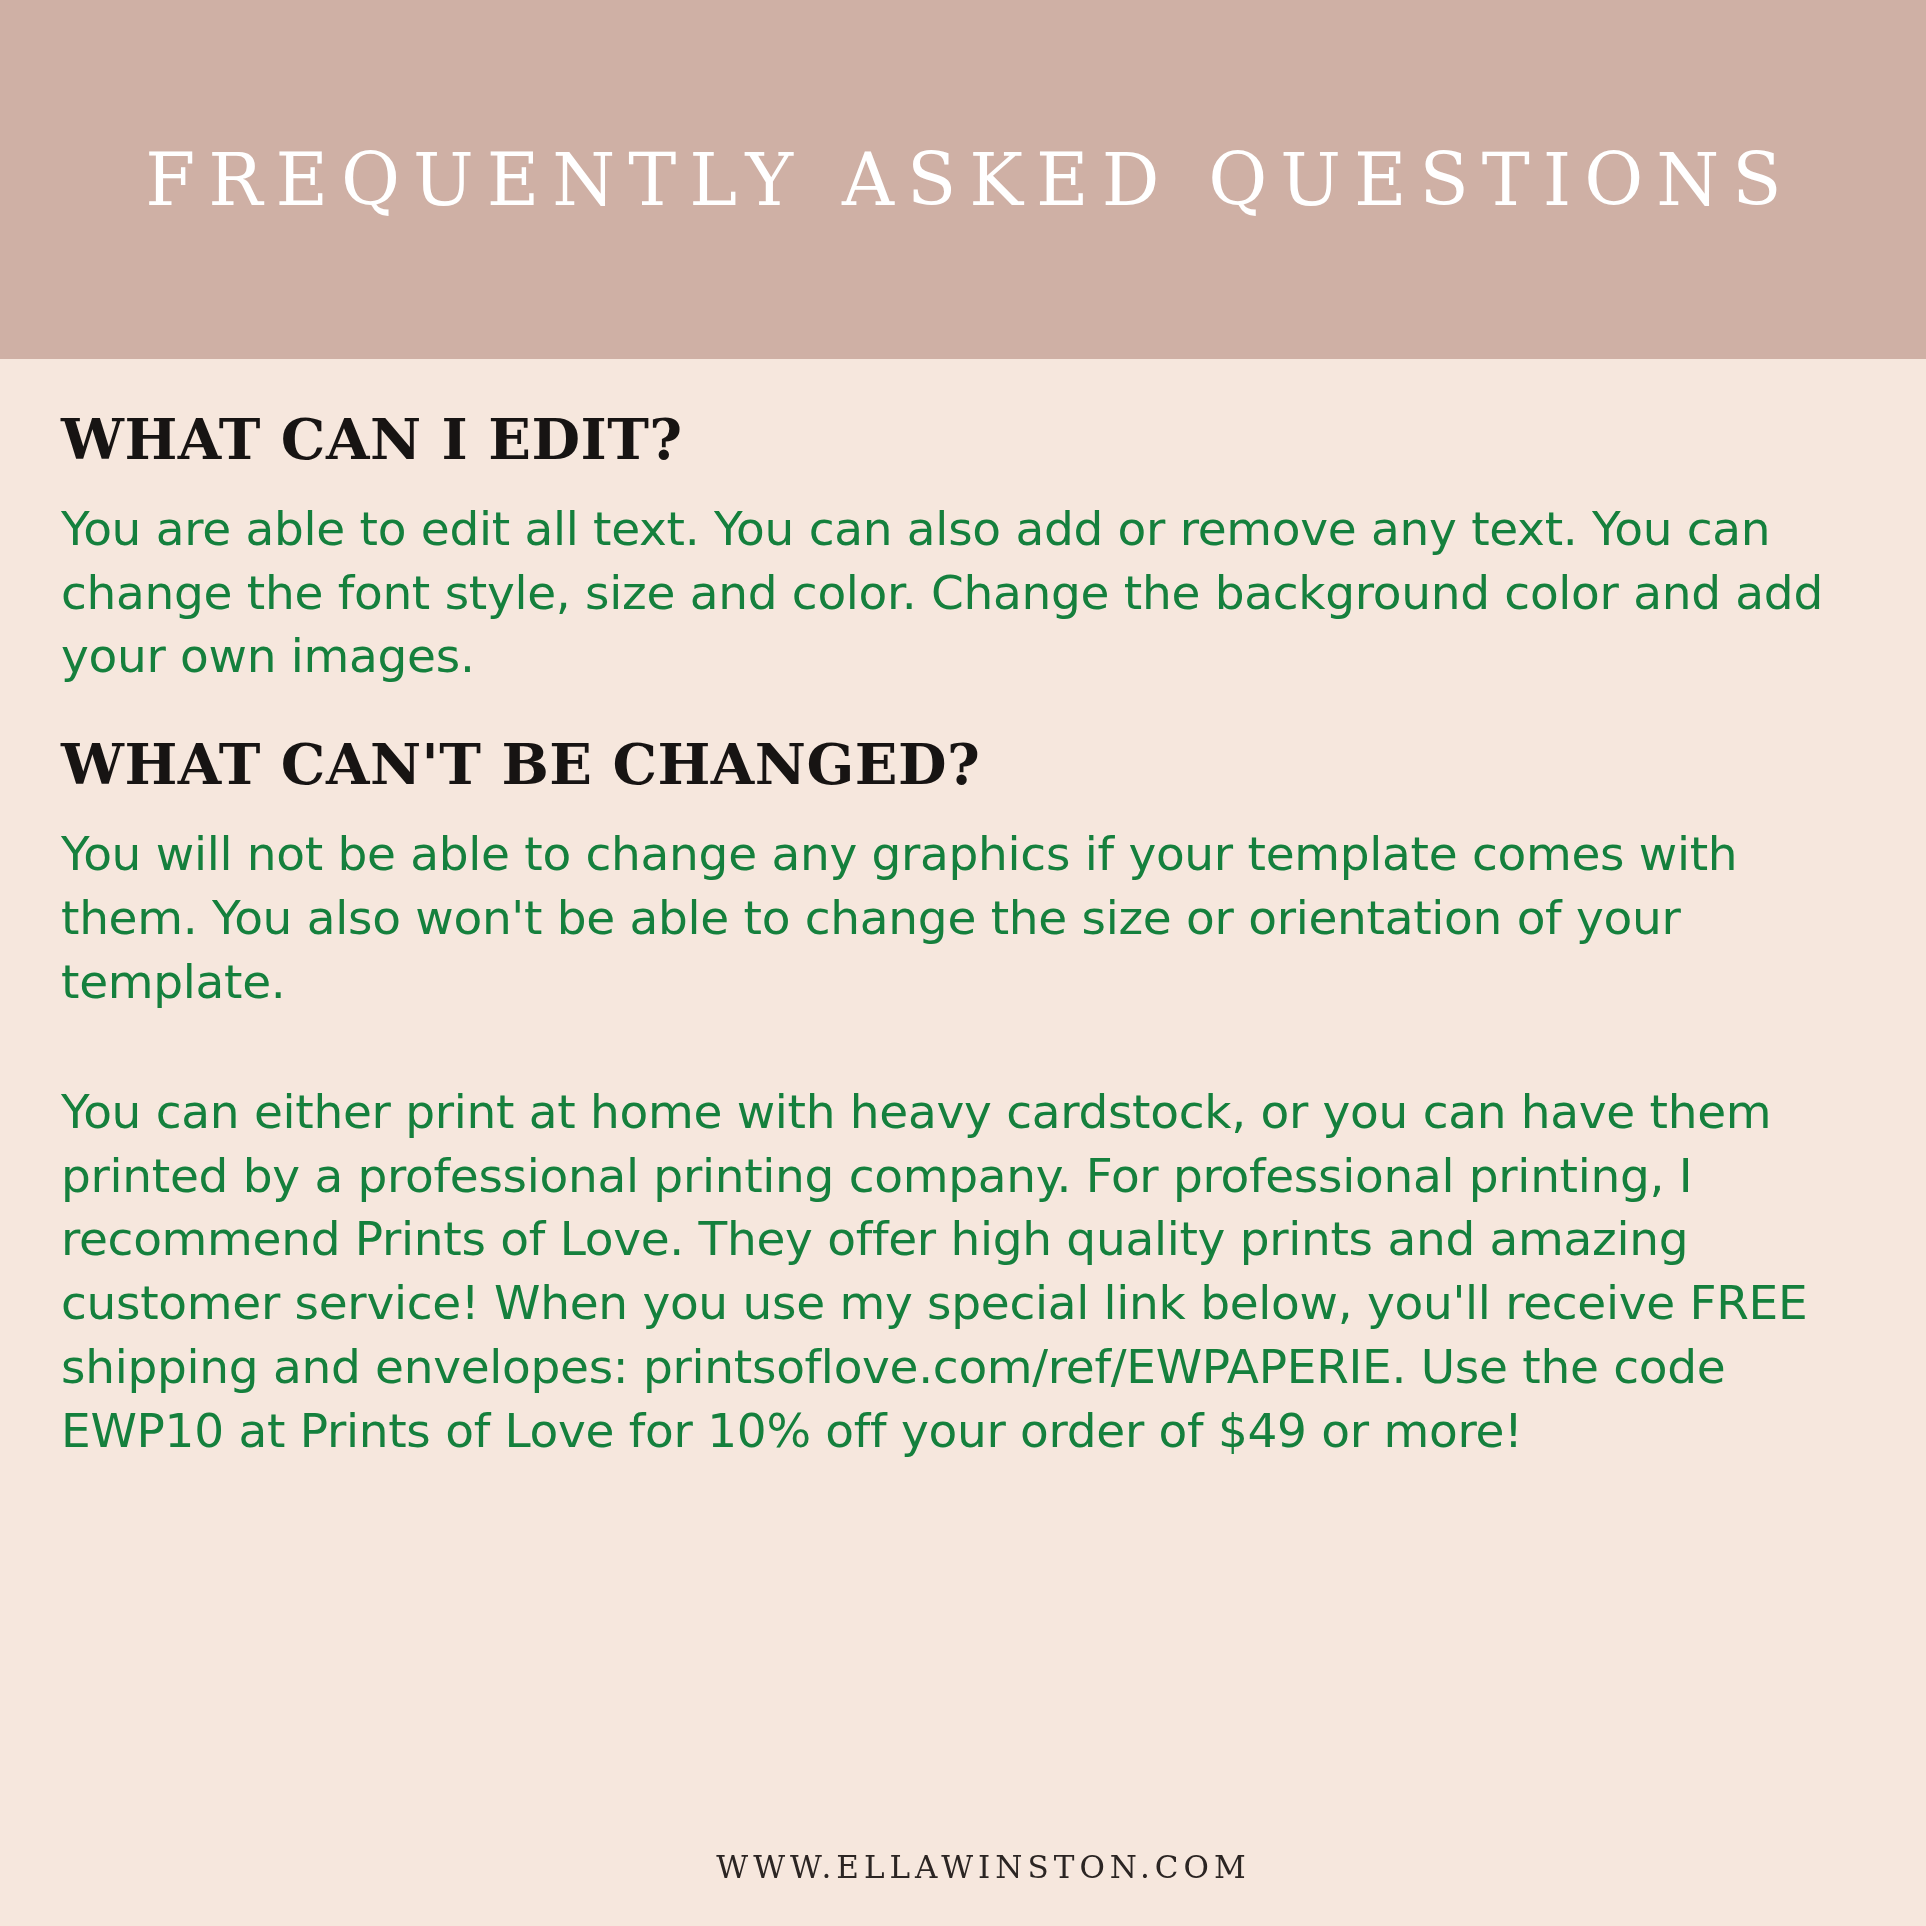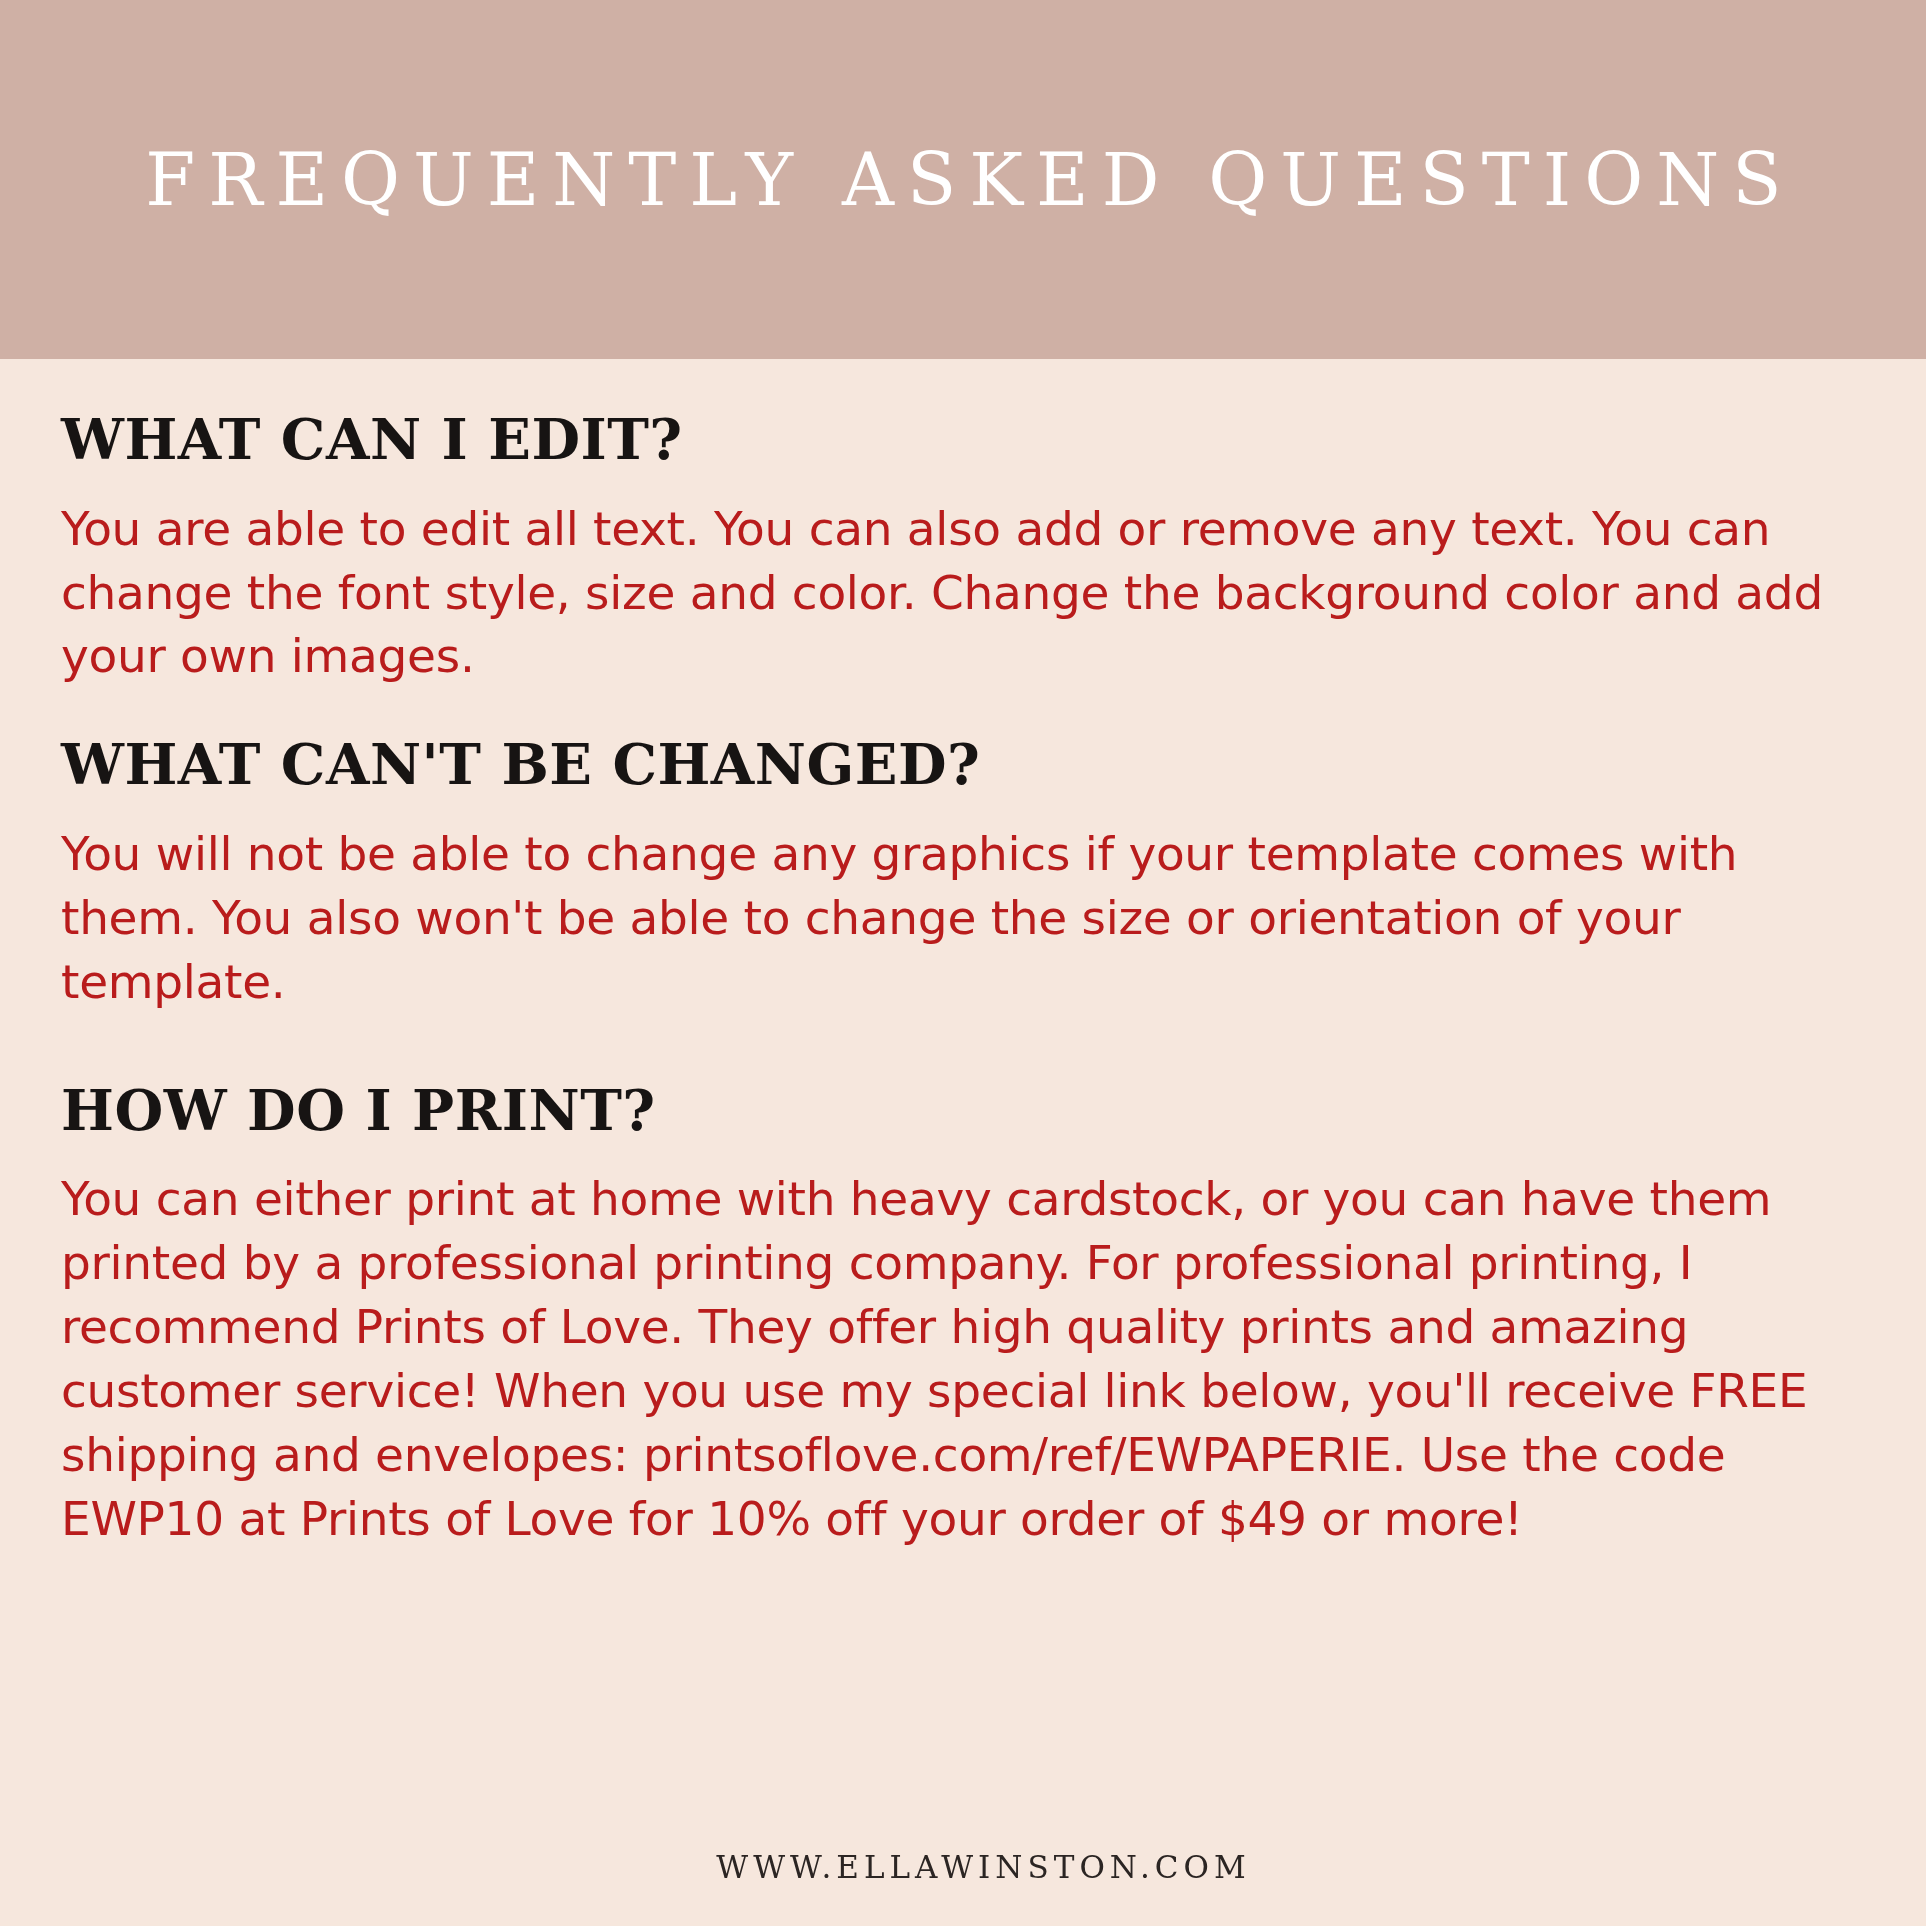--- a/index.html
+++ b/index.html
@@ -58,21 +58,21 @@
   .q-block {
     margin-bottom: 46px;
   }
   .q-block.spaced {
     margin-bottom: 66px;
   }
   .q-body {
     font-family: "DejaVu Sans", sans-serif;
     font-size: 47px;
     line-height: 1.36;
-    color: #b91c1c;
+    color: #15803d;
     margin: 0;
     letter-spacing: -0.3px;
   }
   .q-body b {
     font-weight: normal;
     text-align: center;
   }
   .footer {
     position: absolute;
     left: 0;
@@ -103,21 +103,20 @@
       <h2 class="q-title">WHAT CAN I EDIT?</h2>
       <p class="q-body">You are able to edit all text. You can also add or remove any text. You can change the font style, size and color. Change the background color and add your own images.</p>
     </div>
 
     <div class="q-block spaced">
       <h2 class="q-title">WHAT CAN'T BE CHANGED?</h2>
       <p class="q-body">You will not be able to change any graphics if your template comes with them. You also won't be able to change the size or orientation of your template.</p>
     </div>
 
     <div class="q-block">
-      <h2 class="q-title">HOW DO I PRINT?</h2>
       <p class="q-body"><span>You can either print at home with heavy cardstock, or you can have them printed by a professional printing company. For professional printing, I recommend Prints of Love. They offer high quality prints and amazing customer service! When you use my special link below, you'll receive FREE shipping and envelopes: </span><b>printsoflove.com/ref/EWPAPERIE</b><span>. Use the code </span><b>EWP10</b><span> at Prints of Love for 10% off your order of $49 or more!</span></p>
     </div>
 
   </div>
 
   <div class="footer">
     <span class="footer-text">WWW.ELLAWINSTON.COM</span>
   </div>
 
 </div>

